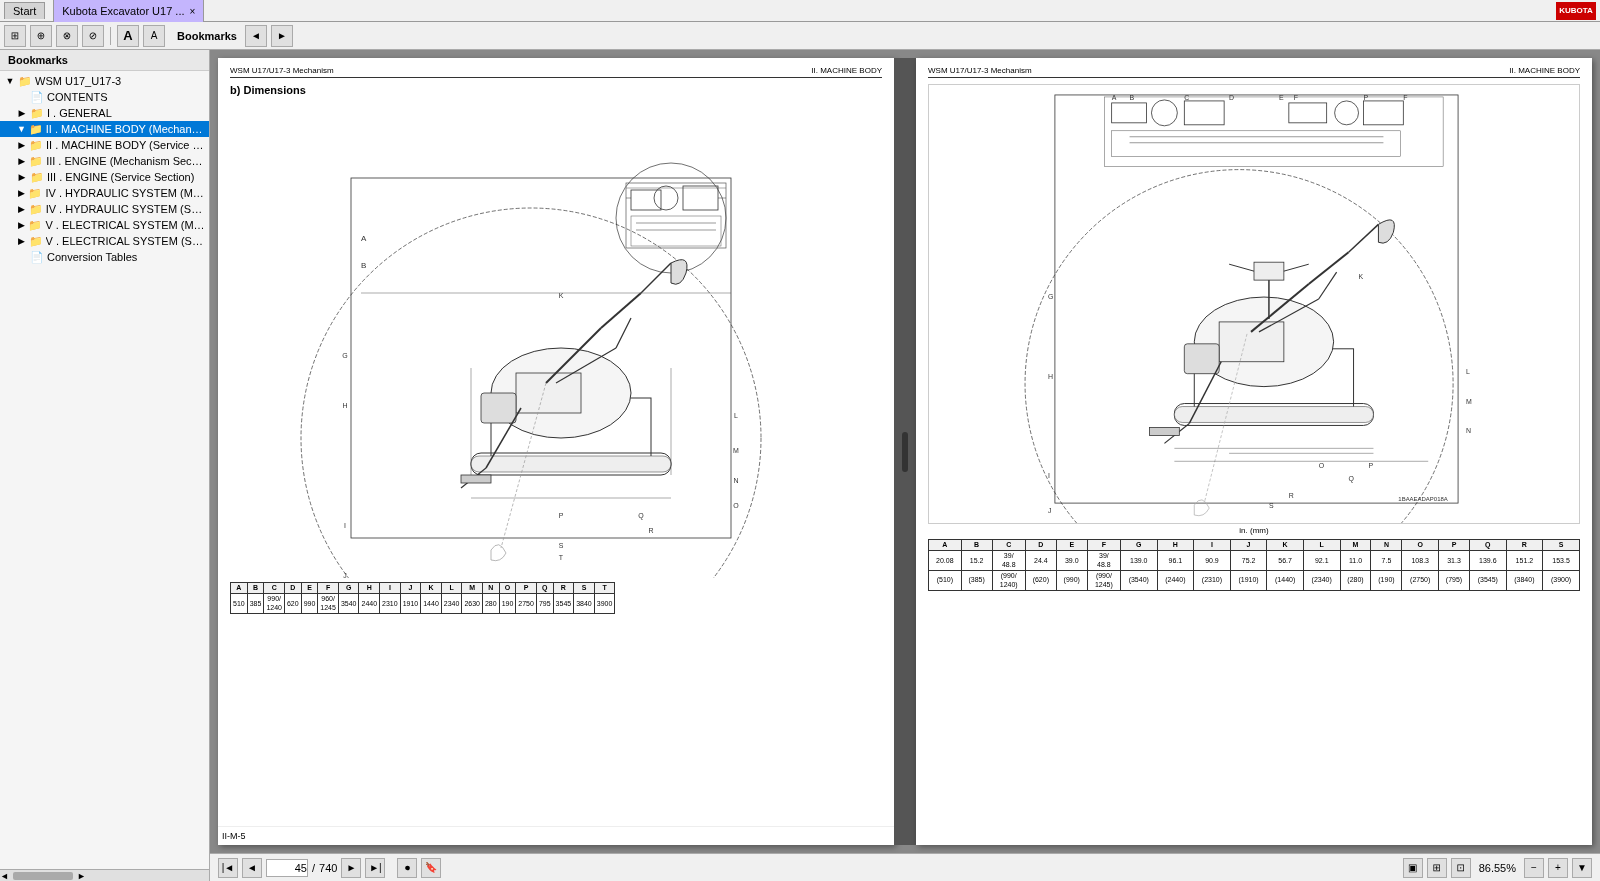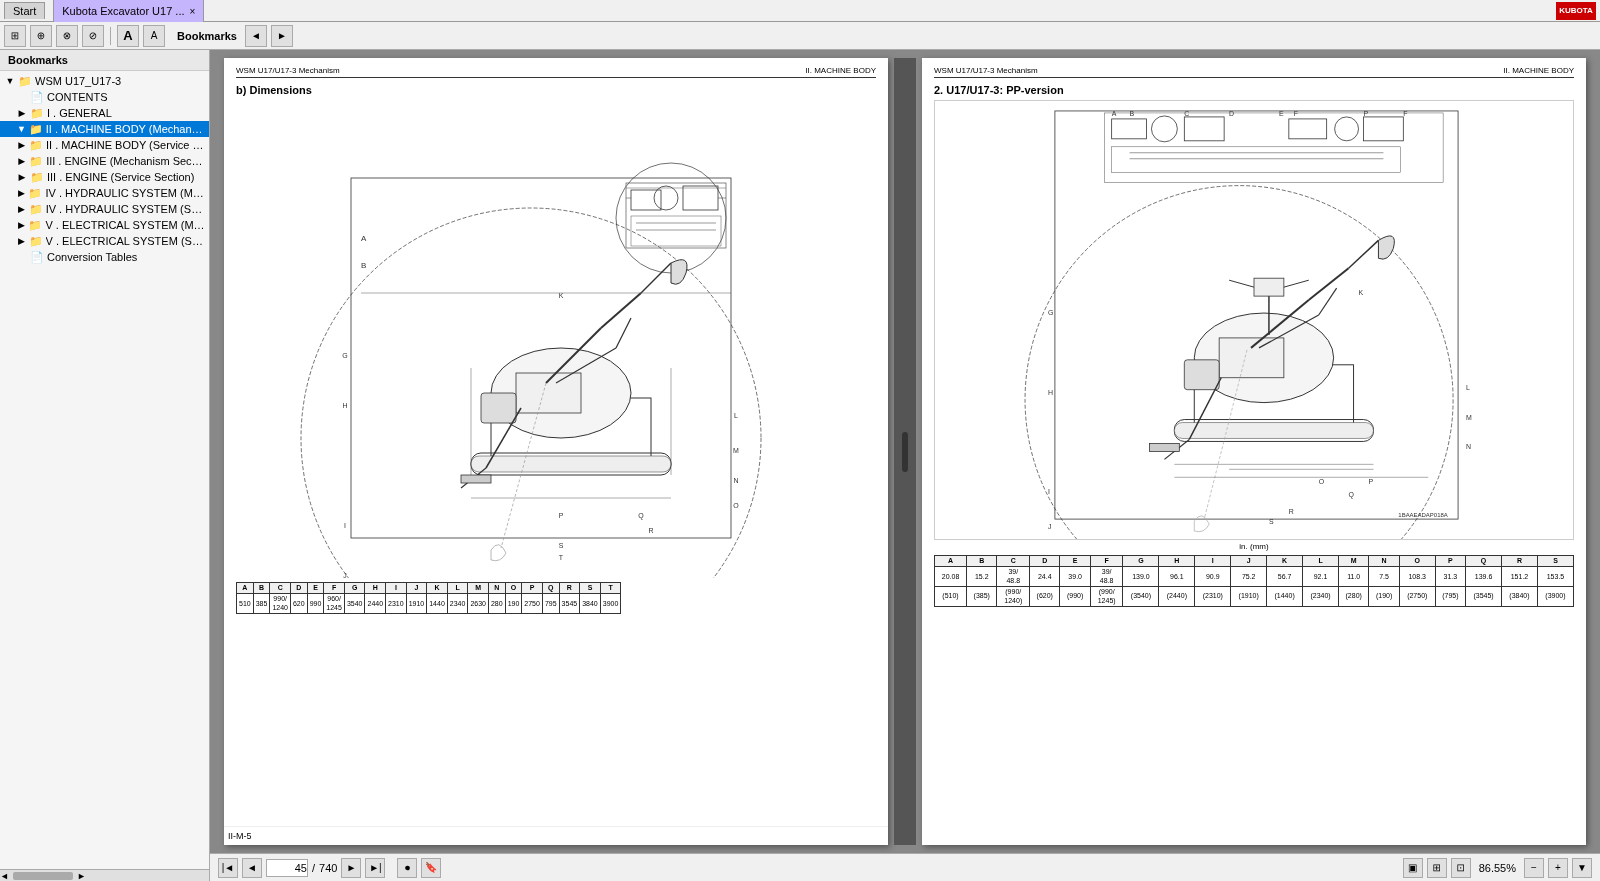--- a/index.html
+++ b/index.html
@@ -31,21 +31,21 @@
     .tree-item .label { font-size: 11px; overflow: hidden; text-overflow: ellipsis; }
     .tree-indent-1 { padding-left: 16px; }
     .sidebar-scroll { height: 12px; background: #e0e0e0; border-top: 1px solid #aaa; display: flex; align-items: center; }
     .sidebar-scrollbar { height: 8px; background: #aaa; border-radius: 2px; width: 60px; margin: 0 4px; }
 
     
     .content { flex: 1; background: #888; display: flex; flex-direction: column; overflow: hidden; }
     .pages-container { flex: 1; display: flex; overflow: hidden; background: #888; padding: 8px; gap: 0; }
     
     
-    .page { background: white; box-shadow: 2px 2px 6px rgba(0,0,0,0.4); flex: 1; display: flex; flex-direction: column; margin: 0 6px; overflow: hidden; }
+    .page { background: white; box-shadow: 2px 2px 6px rgba(0,0,0,0.4); flex: 1; display: flex; flex-direction: column; margin: 0 0; overflow: hidden; }
     .page-content { flex: 1; padding: 8px 12px; overflow: hidden; font-size: 9px; }
 
     
     .page-header { display: flex; justify-content: space-between; border-bottom: 1px solid #333; margin-bottom: 6px; padding-bottom: 2px; font-size: 8px; }
 
     
     .page-divider { width: 22px; background: #555; display: flex; align-items: center; justify-content: center; cursor: col-resize; flex-shrink: 0; }
     .divider-handle { width: 6px; height: 40px; background: #333; border-radius: 3px; }
 
     
@@ -327,21 +327,20 @@
       </div>
 
       <div class="page">
         <div class="page-content">
 
           <div class="page-header">
             <span>WSM U17/U17-3 Mechanism</span>
             <span>II. MACHINE BODY</span>
           </div>
 
-          <div style="font-size:11px; font-weight:bold; margin-bottom:4px;">2.  U17/U17-3: PP-version</div>
 
           <div style="width:100%; height:440px; position:relative; overflow:hidden; border: 1px solid #ccc;">
             <svg viewBox="0 0 450 440" width="100%" height="100%" style="font-family: Arial, sans-serif; background: white;">
 
               <rect x="25" y="10" width="405" height="410" fill="none" stroke="#333" stroke-width="0.8"></rect>
 
               <circle cx="210" cy="300" r="215" fill="none" stroke="#333" stroke-width="0.7" stroke-dasharray="4,2"></circle>
 
               <text x="18" y="215" font-size="7" fill="#333">G</text>
               <text x="18" y="295" font-size="7" fill="#333">H</text>

